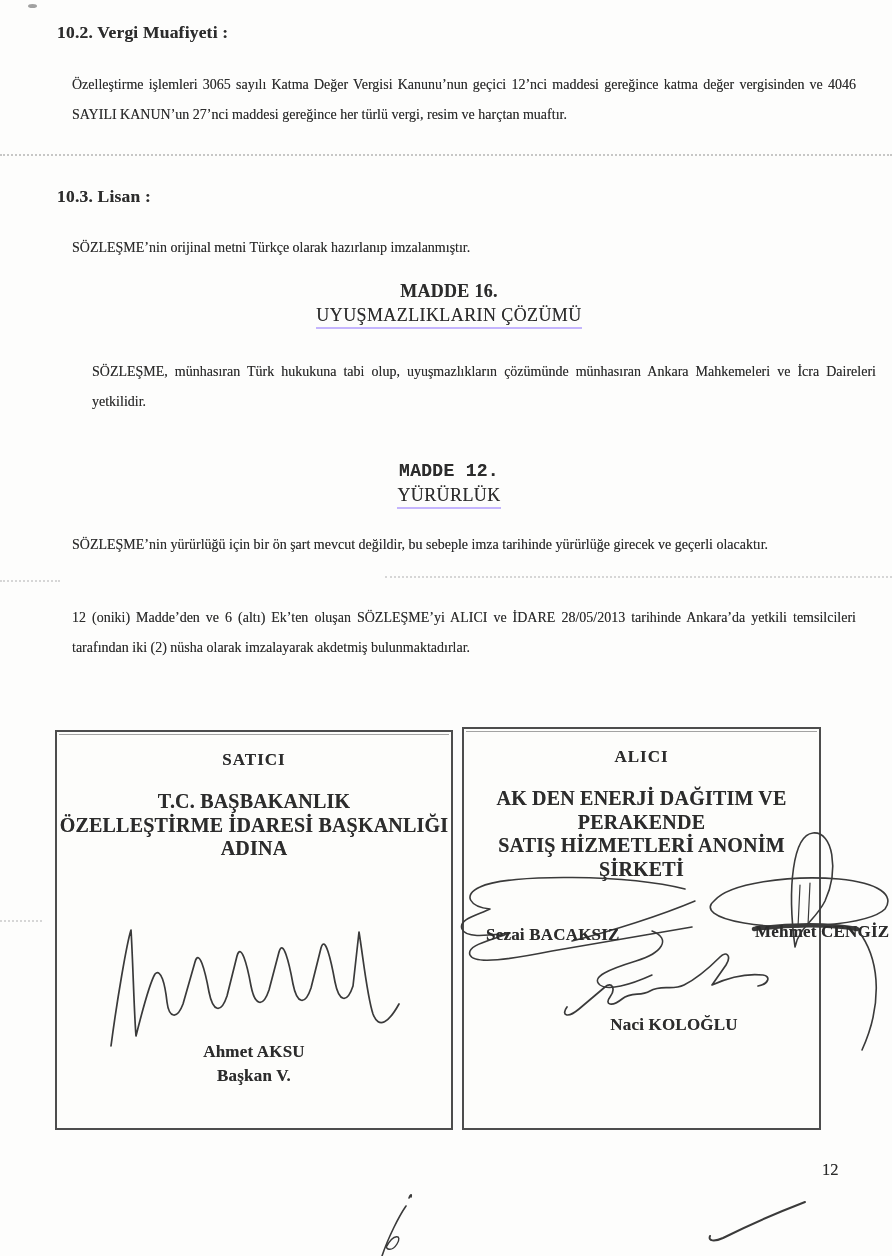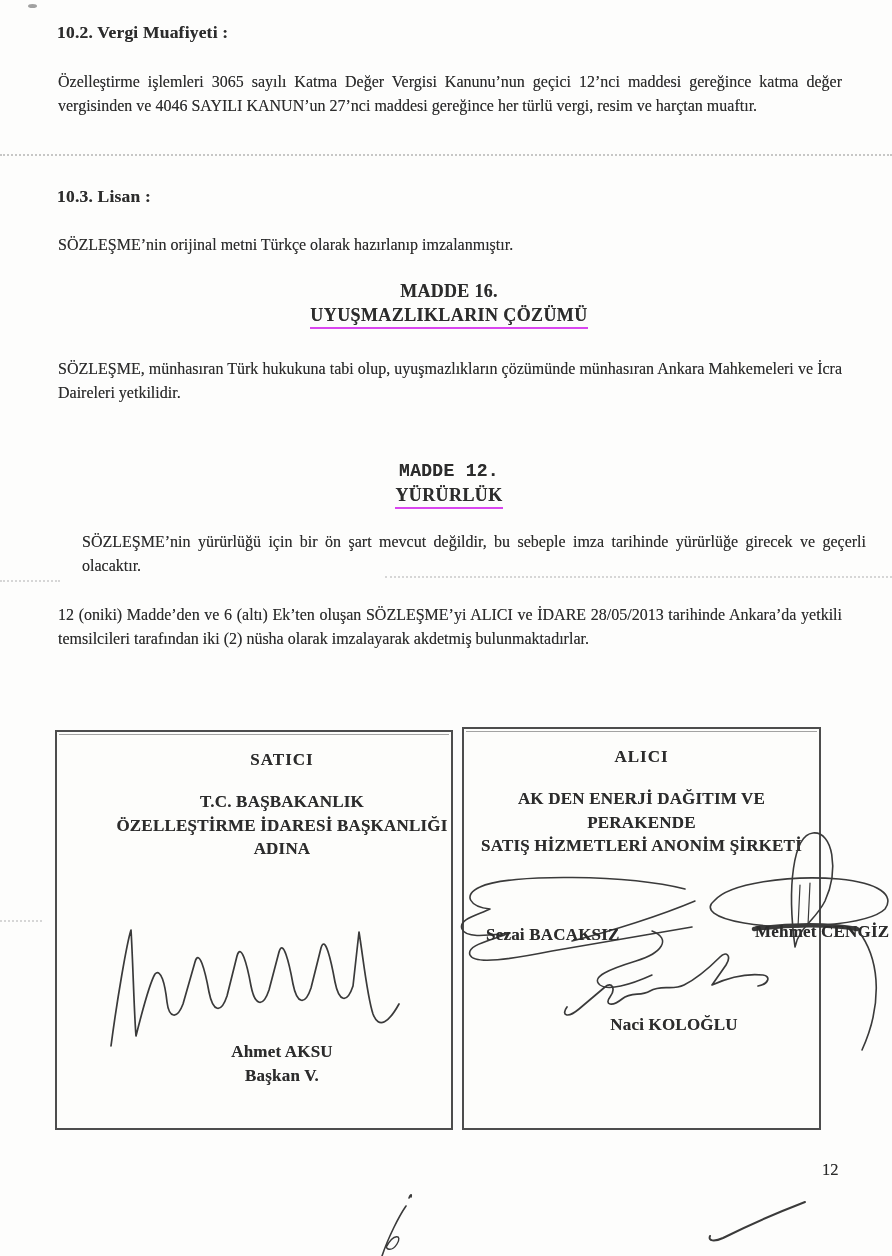--- a/index.html
+++ b/index.html
@@ -5,37 +5,37 @@
   * { margin:0; padding:0; box-sizing:border-box; }
   html,body { background:#e9e9e9; }
   .page {
     position:relative; width:892px; height:1256px; margin:0 auto;
     background:#fdfdfc; overflow:hidden;
     font-family:"Liberation Serif", serif;
     color:#2c2c2c;
   }
   .txt { text-shadow:0 0 0.6px rgba(50,50,50,0.55); }
   .para {
-    position:absolute; left:58px; width:784px;
-    font-size:16px; line-height:24px;
+    position:absolute; left:72px; width:784px;
+    font-size:14px; line-height:30px;
     text-align:justify; text-align-last:left;
   }
   .h-num { position:absolute; left:57px; font-size:17.5px; font-weight:bold; letter-spacing:0.2px; }
   .center-line { position:absolute; left:57px; width:784px; text-align:center; }
   .madde-title { font-size:18px; font-weight:bold; letter-spacing:0.3px; }
-  .madde-sub   { font-size:18px; font-weight:bold; letter-spacing:0.4px;
-                 display:inline-block; border-bottom:2px solid #d946ef; padding-bottom:1px; }
+  .madde-sub   { font-size:18px; font-weight:normal; letter-spacing:0.4px;
+                 display:inline-block; border-bottom:2px solid #c4b5fd; padding-bottom:1px; }
   .noise { position:absolute; border-top:2px dotted rgba(110,110,110,0.38); height:0; }
   .noise2 { position:absolute; border-top:2px dotted rgba(125,125,125,0.30); height:0; }
   .sigbox {
     position:absolute; border:2px solid #4d4d4d; background:rgba(252,252,251,0.4);
   }
   .sigbox .dbl { position:absolute; left:2px; right:2px; top:2px; border-top:1px solid rgba(90,90,90,0.55); }
   .role { position:absolute; width:100%; text-align:center; font-size:17px; font-weight:bold; letter-spacing:1px; }
-  .org  { position:absolute; width:100%; text-align:center; font-size:17px; font-weight:bold; line-height:23.5px; letter-spacing:0.2px; }
+  .org  { position:absolute; width:100%; text-align:center; font-size:20px; font-weight:bold; line-height:23.5px; letter-spacing:0.2px; }
   .signer { position:absolute; font-size:17px; font-weight:bold; letter-spacing:0.2px; white-space:nowrap; }
   .signer.ctr { text-align:center; }
   svg.scribble { position:absolute; overflow:visible; }
   svg.scribble path { fill:none; stroke:#3a3a3a; stroke-linecap:round; stroke-linejoin:round; }
   .pagenum { position:absolute; font-size:16.5px; }
   .speck { position:absolute; background:rgba(70,70,70,0.5); border-radius:50%; }
 </style>
 </head>
 <body>
 
@@ -50,38 +50,38 @@
 
   <div class="h-num txt" style="top:186px;">10.3. Lisan :</div>
   <div class="para txt" style="top:233px;">SÖZLEŞME’nin orijinal metni Türkçe olarak hazırlanıp imzalanmıştır.</div>
 
   <div class="center-line" style="top:281px;">
     <span class="madde-title txt">MADDE 16.</span>
   </div>
   <div class="center-line" style="top:305px;">
     <span class="madde-sub txt">UYUŞMAZLIKLARIN ÇÖZÜMÜ</span>
   </div>
-  <div class="para txt" style="top:357px;">SÖZLEŞME, münhasıran Türk hukukuna tabi olup, uyuşmazlıkların çözümünde münhasıran Ankara Mahkemeleri ve İcra Daireleri yetkilidir.</div>
+  <div class="para txt" style="top:357px;margin-left:20px;">SÖZLEŞME, münhasıran Türk hukukuna tabi olup, uyuşmazlıkların çözümünde münhasıran Ankara Mahkemeleri ve İcra Daireleri yetkilidir.</div>
 
   <div class="center-line" style="top:461px;font-family:Liberation Mono, monospace;">
     <span class="madde-title txt">MADDE 12.</span>
   </div>
   <div class="center-line" style="top:485px;">
     <span class="madde-sub txt">YÜRÜRLÜK</span>
   </div>
-  <div class="para txt" style="top:530px;margin-left:24px;">SÖZLEŞME’nin yürürlüğü için bir ön şart mevcut değildir, bu sebeple imza tarihinde yürürlüğe girecek ve geçerli olacaktır.</div>
+  <div class="para txt" style="top:530px;">SÖZLEŞME’nin yürürlüğü için bir ön şart mevcut değildir, bu sebeple imza tarihinde yürürlüğe girecek ve geçerli olacaktır.</div>
 
   <div class="noise2" style="left:385px;top:576px;width:507px;"></div>
   <div class="noise2" style="left:0;top:580px;width:60px;"></div>
 
   <div class="para txt" style="top:603px;">12 (oniki) Madde’den ve 6 (altı) Ek’ten oluşan SÖZLEŞME’yi ALICI ve İDARE 28/05/2013 tarihinde Ankara’da yetkili temsilcileri tarafından iki (2) nüsha olarak imzalayarak akdetmiş bulunmaktadırlar.</div>
 
   <div class="noise2" style="left:0;top:920px;width:42px;"></div>
 
-  <div class="sigbox" style="left:55px;top:730px;width:398px;height:400px;padding-left:28px;">
+  <div class="sigbox" style="left:55px;top:730px;width:398px;height:400px;">
     <div class="dbl"></div>
     <div class="role txt" style="top:18px;">SATICI</div>
     <div class="org txt" style="top:58px;">
       <div>T.C. BAŞBAKANLIK</div>
       <div>ÖZELLEŞTİRME İDARESİ BAŞKANLIĞI</div>
       <div>ADINA</div>
     </div>
     <svg class="scribble" style="left:40px;top:188px;" width="310" height="130" viewBox="0 0 310 130">
       <path stroke-width="1.7" d="M14,126 C20,80 30,22 34,10 C36,42 37,92 39,116 C44,96 52,64 58,54 C64,48 68,64 70,82 C72,98 80,100 86,84 L98,42 C102,28 108,50 112,72 C116,92 124,94 130,76 L140,36 C144,22 150,44 154,66 C158,86 166,88 172,70 L182,32 C186,18 192,42 196,64 C200,84 208,86 214,68 L224,28 C228,14 234,40 238,62 C242,82 250,84 256,66 L262,12 C266,36 270,76 276,94 C282,110 292,102 302,84"></path>
     </svg>

